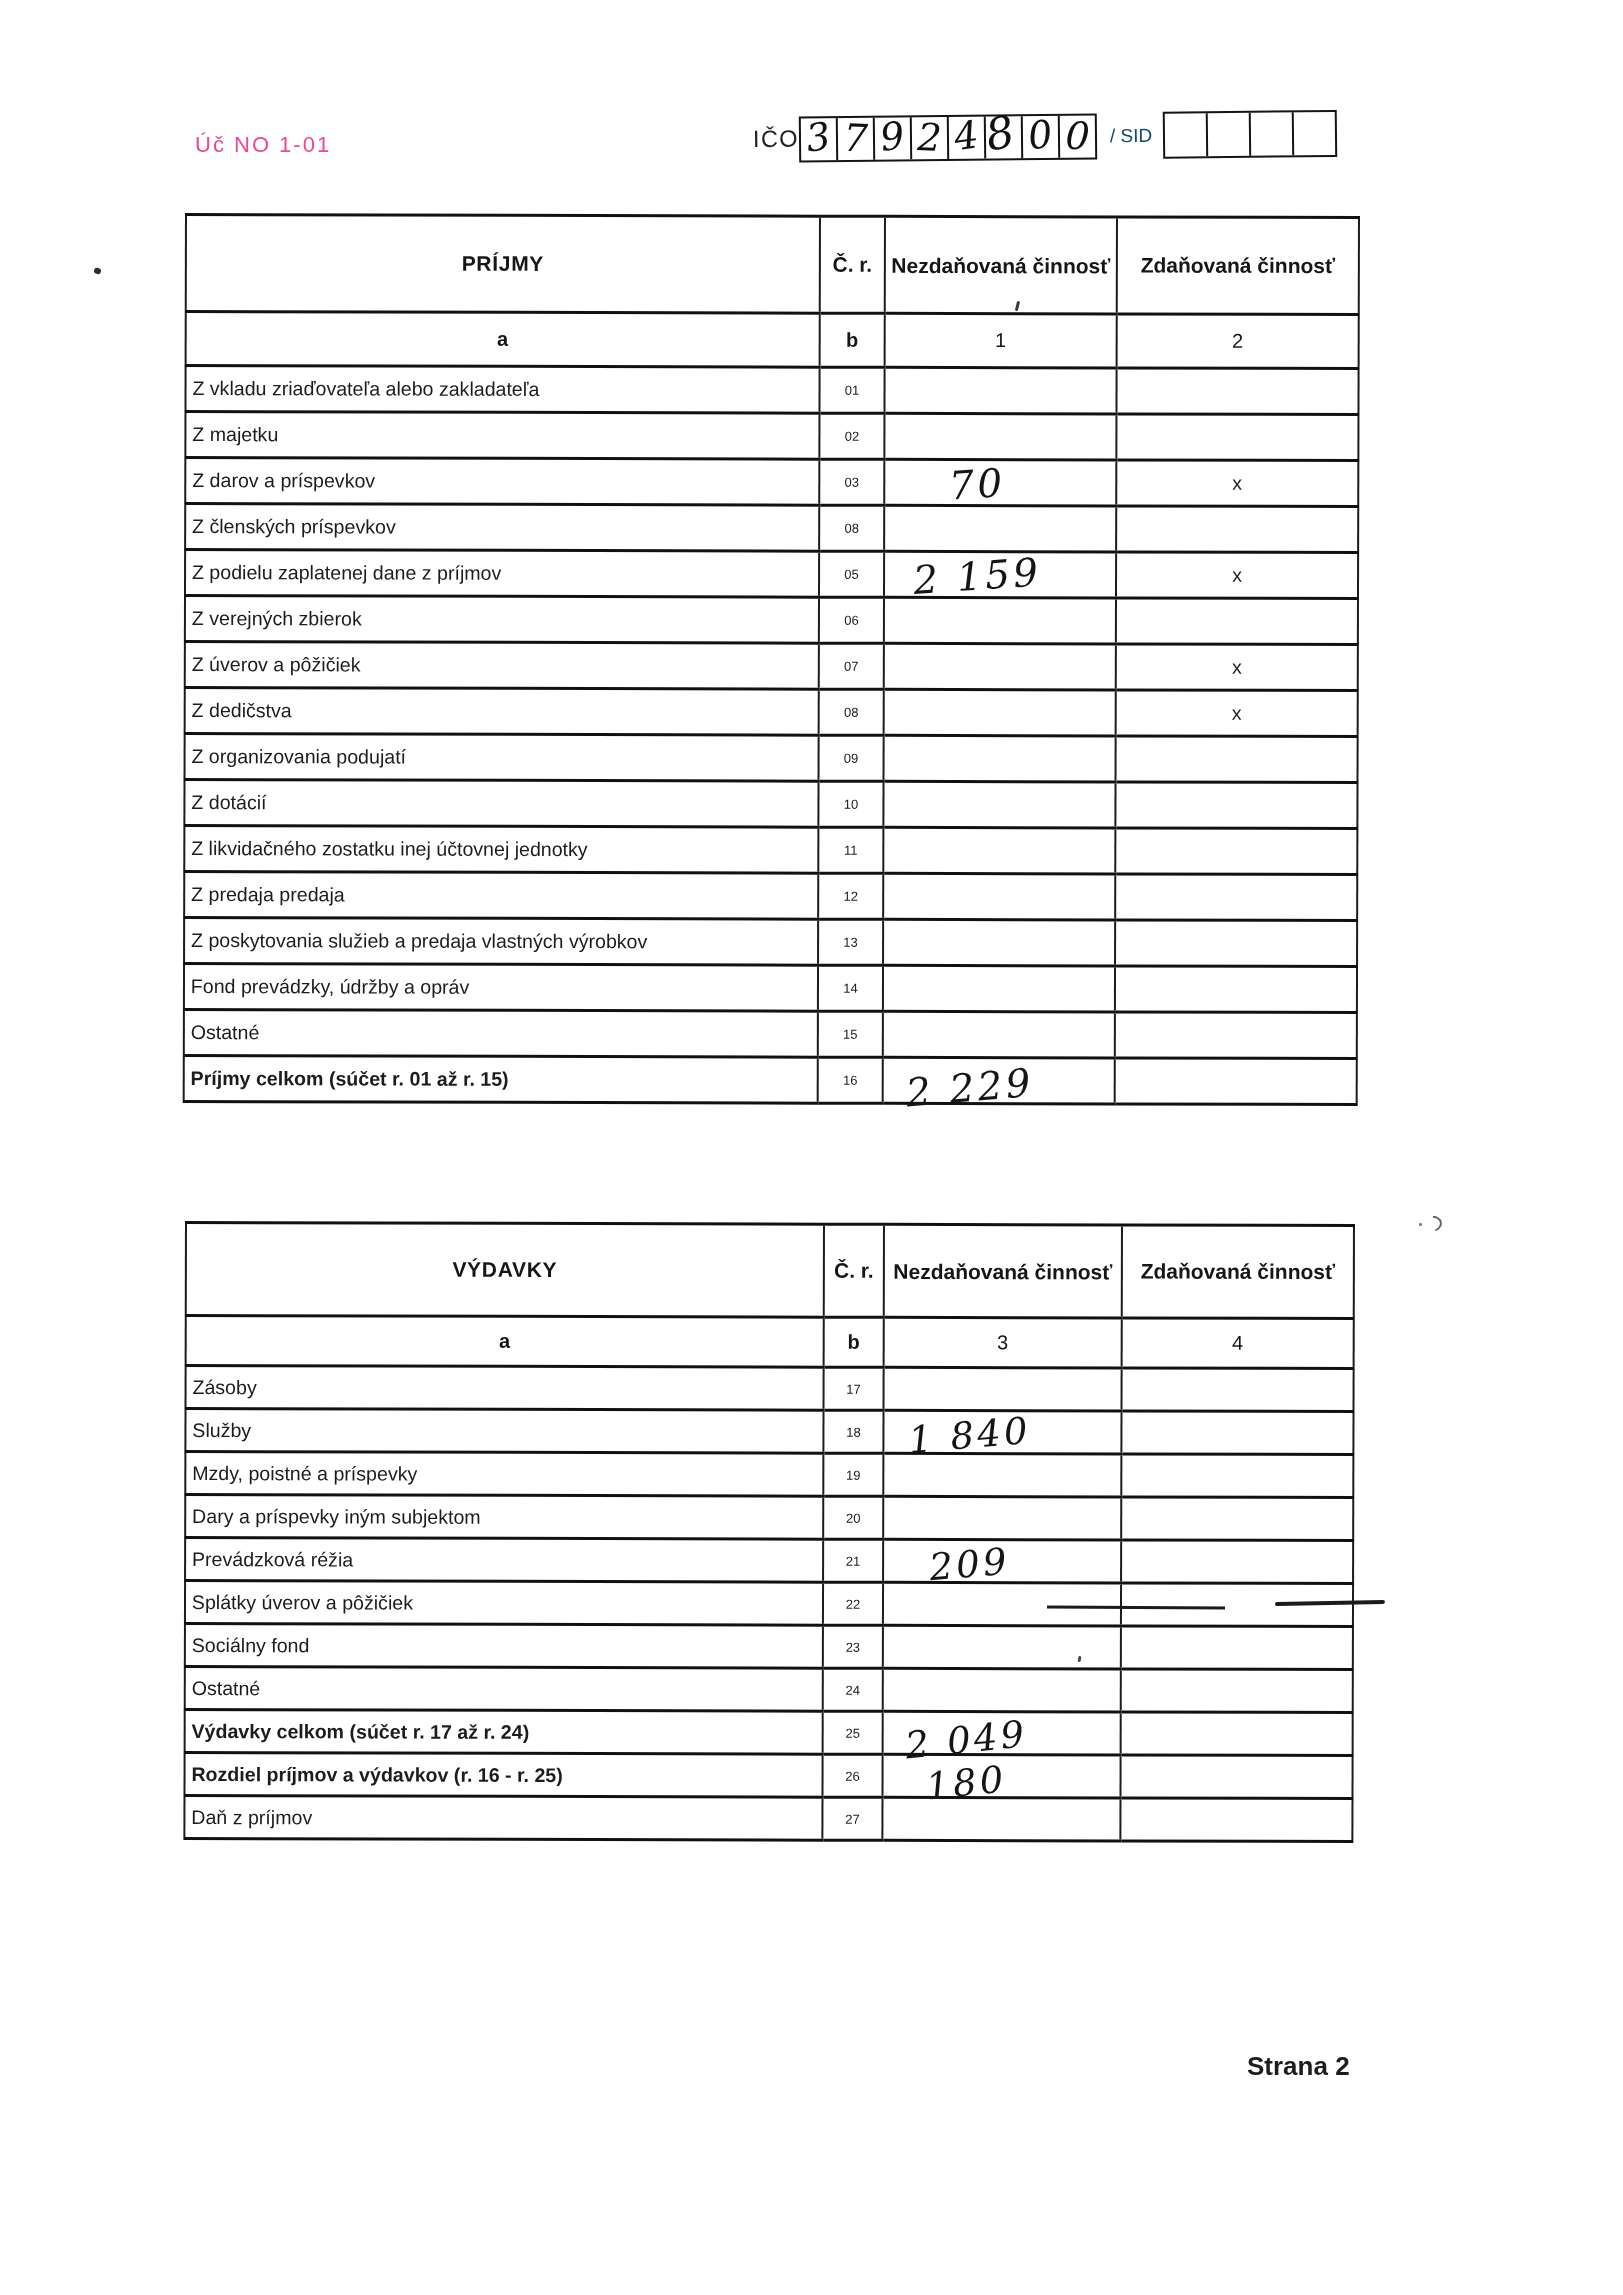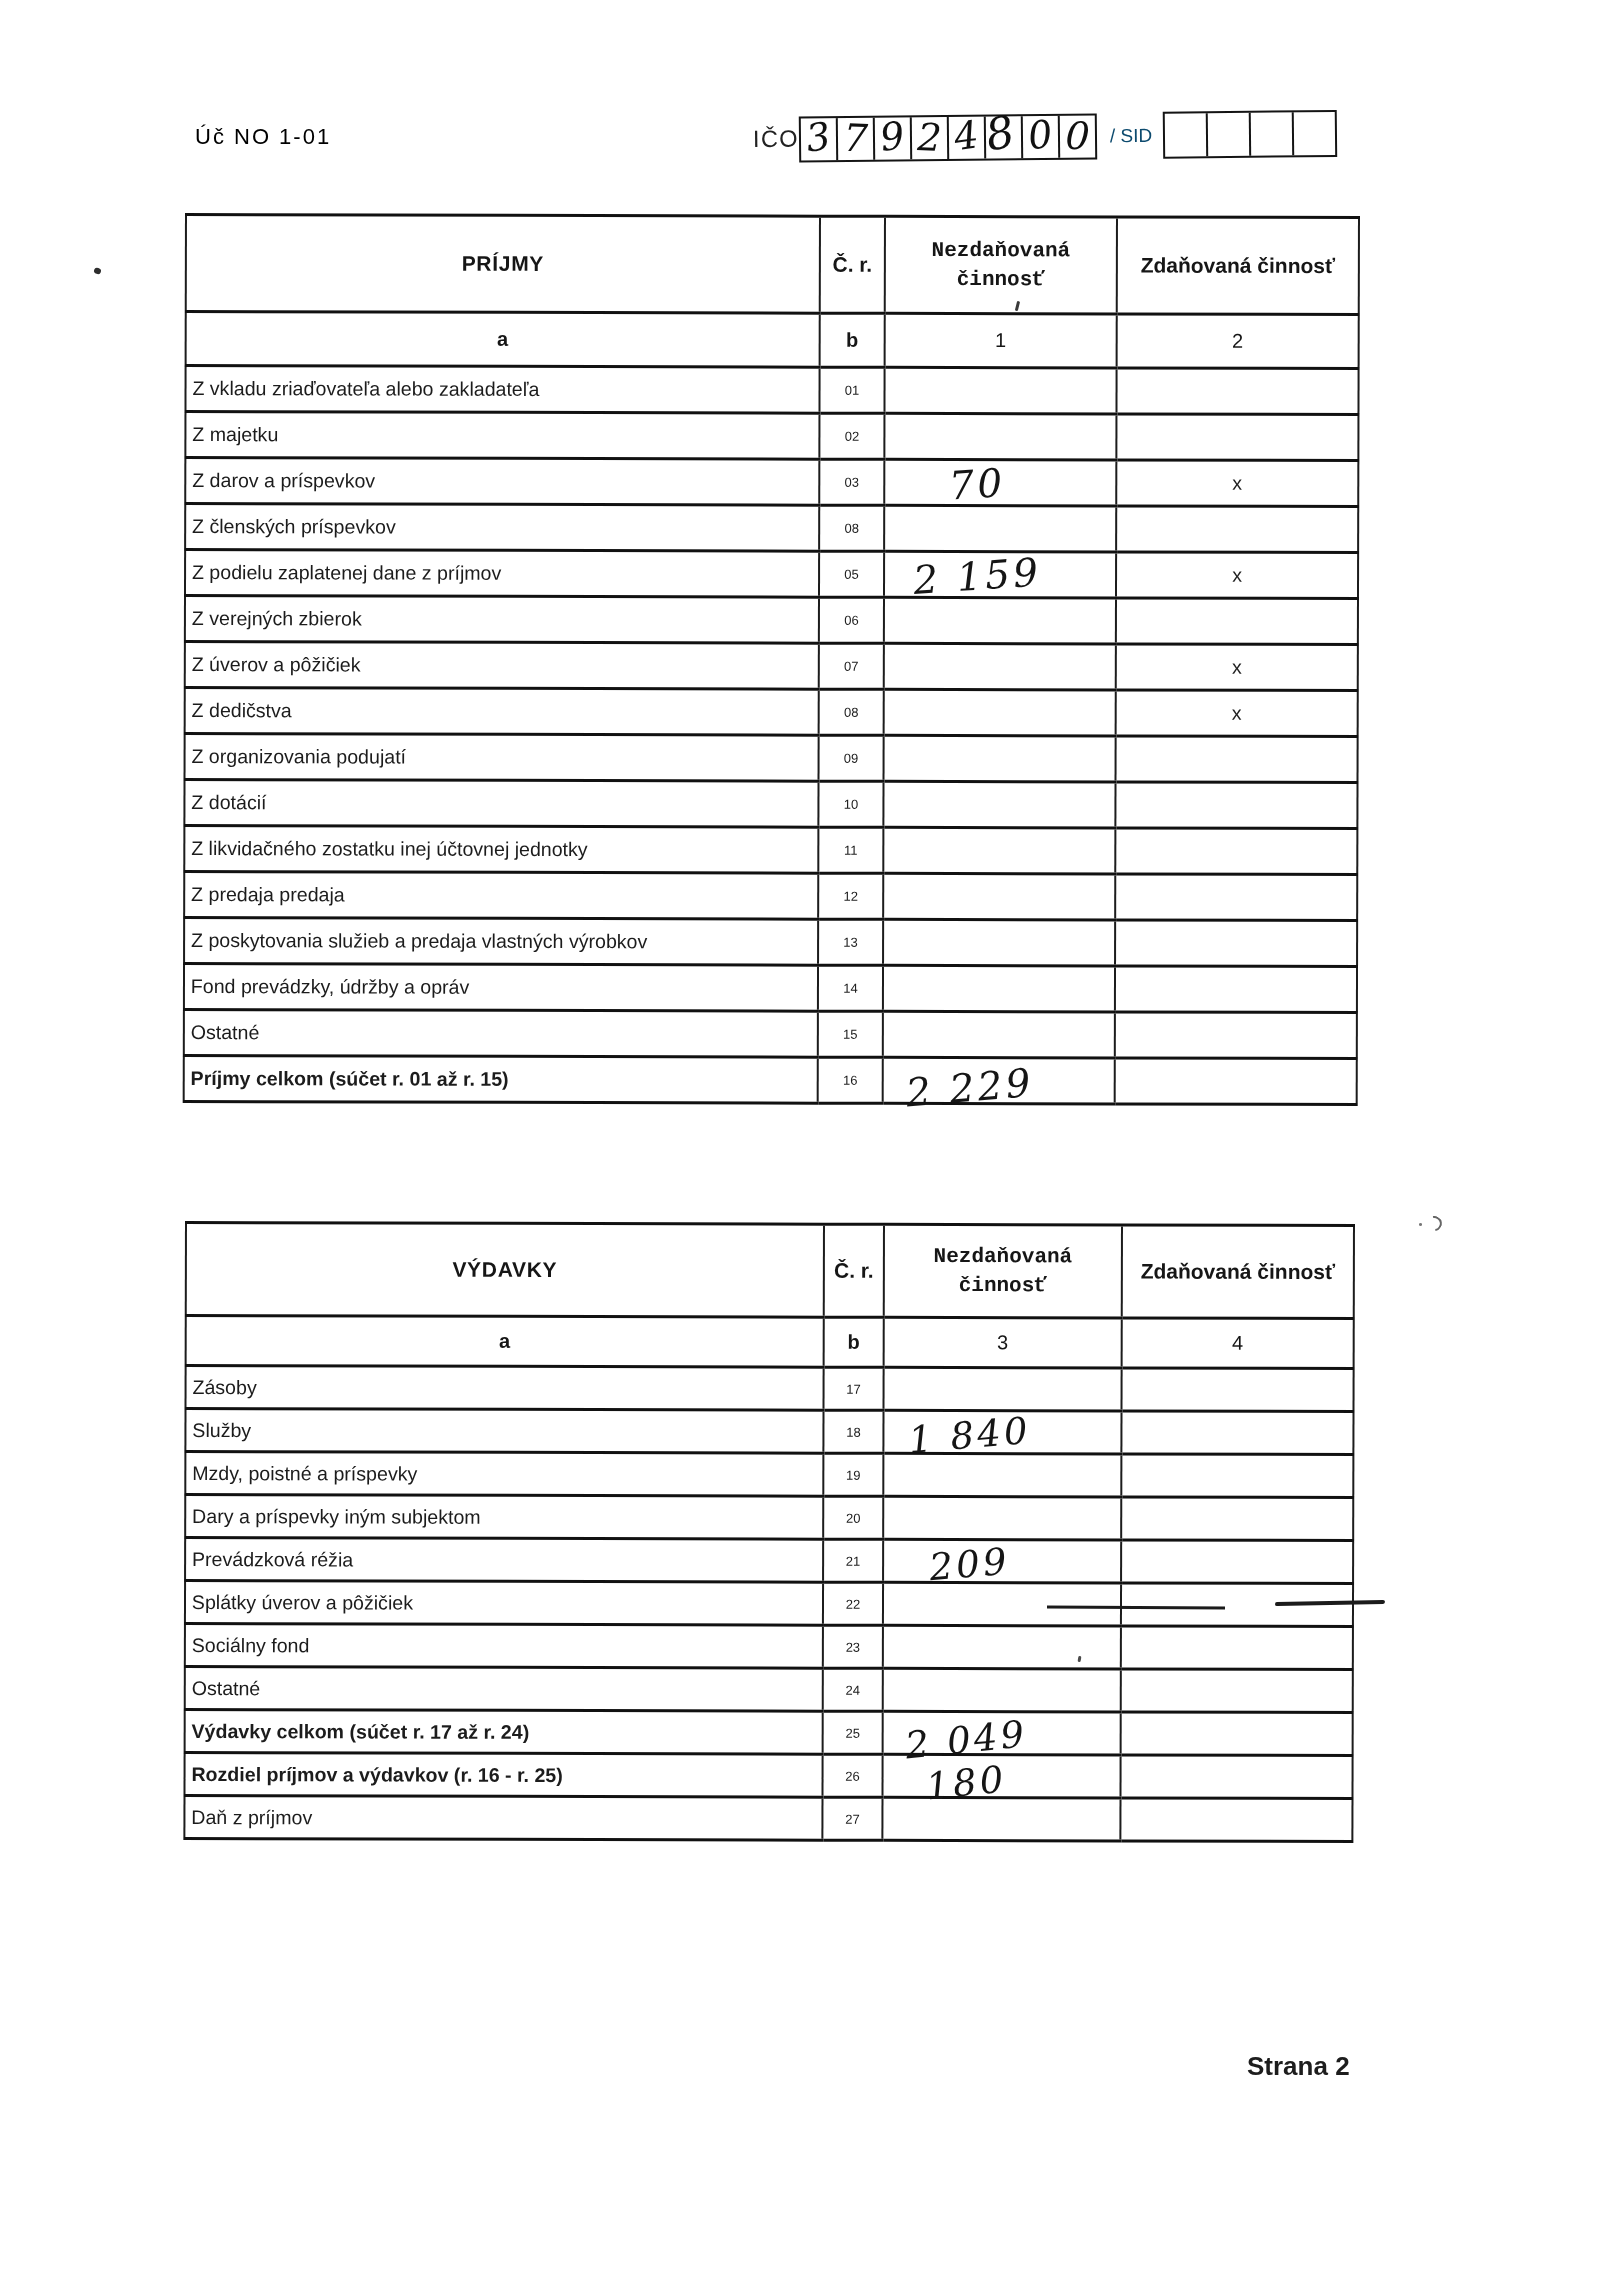--- a/index.html
+++ b/index.html
@@ -4,22 +4,22 @@
 <style>
   html,body { margin:0; padding:0; }
   body {
     width:1623px; height:2295px; position:relative; background:#ffffff;
     font-family:"Liberation Sans", sans-serif; color:#1a1a1a; overflow:hidden;
   }
   .sheet { position:absolute; inset:0; }
 
   
   .form-code {
-    position:absolute; left:195px; top:124px;
-    font-size:22px; letter-spacing:2px; color:#000000;
+    position:absolute; left:195px; top:132px;
+    font-size:22px; letter-spacing:2px; color:#ec4899;
   }
   .ico-group {
     position:absolute; left:753px; top:116px;
     display:flex; align-items:center;
     transform:rotate(-0.6deg); transform-origin:left center;
   }
   .ico-label { font-size:23.6px; letter-spacing:1.3px; color:#222; margin-right:0; }
   .boxes { display:flex; border:2.6px solid #141414; background:#fff; }
   .box { width:35px; height:42px; border-right:2px solid #141414; position:relative; }
   .box:last-child { border-right:none; }
@@ -44,21 +44,21 @@
     border-top:3.3px solid #111; border-bottom:3.3px solid #111;
     overflow:visible; vertical-align:middle; padding:0;
   }
   .t1 { left:185px; top:213px;  width:1173px; }
   .t2 { left:185px; top:1221px; width:1167px; }
   .t1 tr.h1 { height:97px; } .t1 tr.h2 { height:54px; } .t1 tbody tr { height:46px; }
   .t2 tr.h1 { height:93px; } .t2 tr.h2 { height:50px; } .t2 tbody tr { height:43px; }
 
   th { font-weight:bold; font-size:21px; text-align:center; color:#161616; }
   .th-title { letter-spacing:0.7px; }
-  .th-untaxed { line-height:29px; padding:0 19.6px;font-family:Liberation Mono, monospace; }
+  .th-untaxed { line-height:29px; padding:0 19.6px; }
   tr.h2 th { font-size:20px; }
   tr.h2 th:nth-child(3), tr.h2 th:nth-child(4) { font-weight:normal; }
 
   td.cl { text-align:left; padding-left:5.9px; font-size:19.6px; color:#1c1c1c; }
   td.cn { text-align:center; font-size:13px; color:#1c1c1c; }
   td.cv { text-align:center; position:relative; }
   tr.bold-row td.cl { font-weight:bold; }
 
   .hw {
     display:inline-block; font-family:"DejaVu Serif", serif; font-style:italic;

